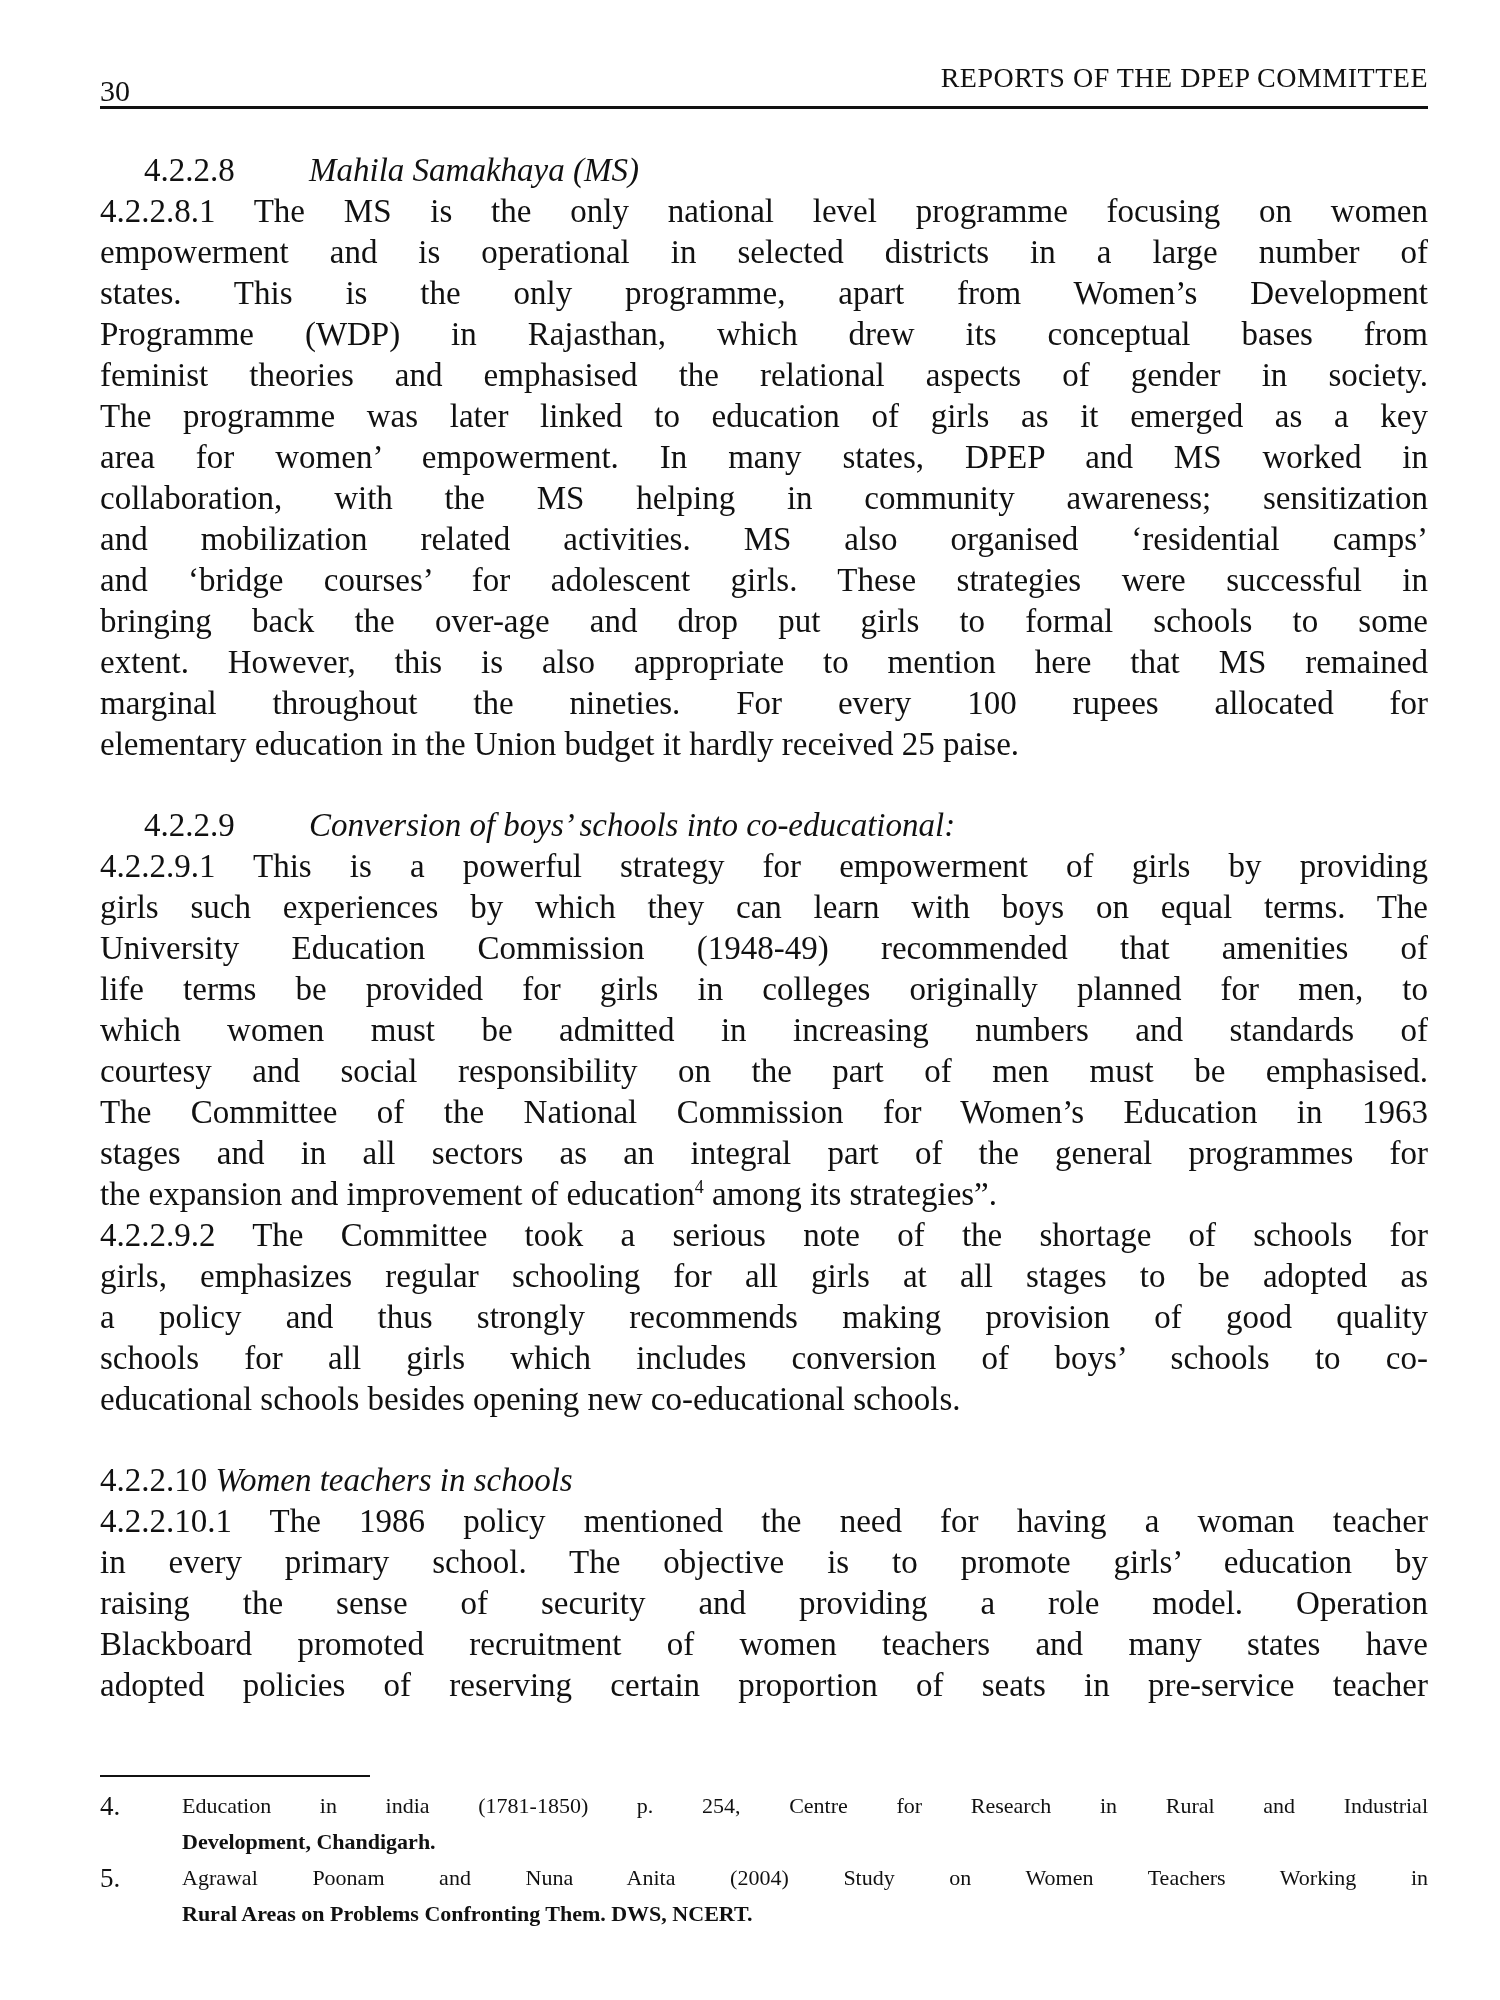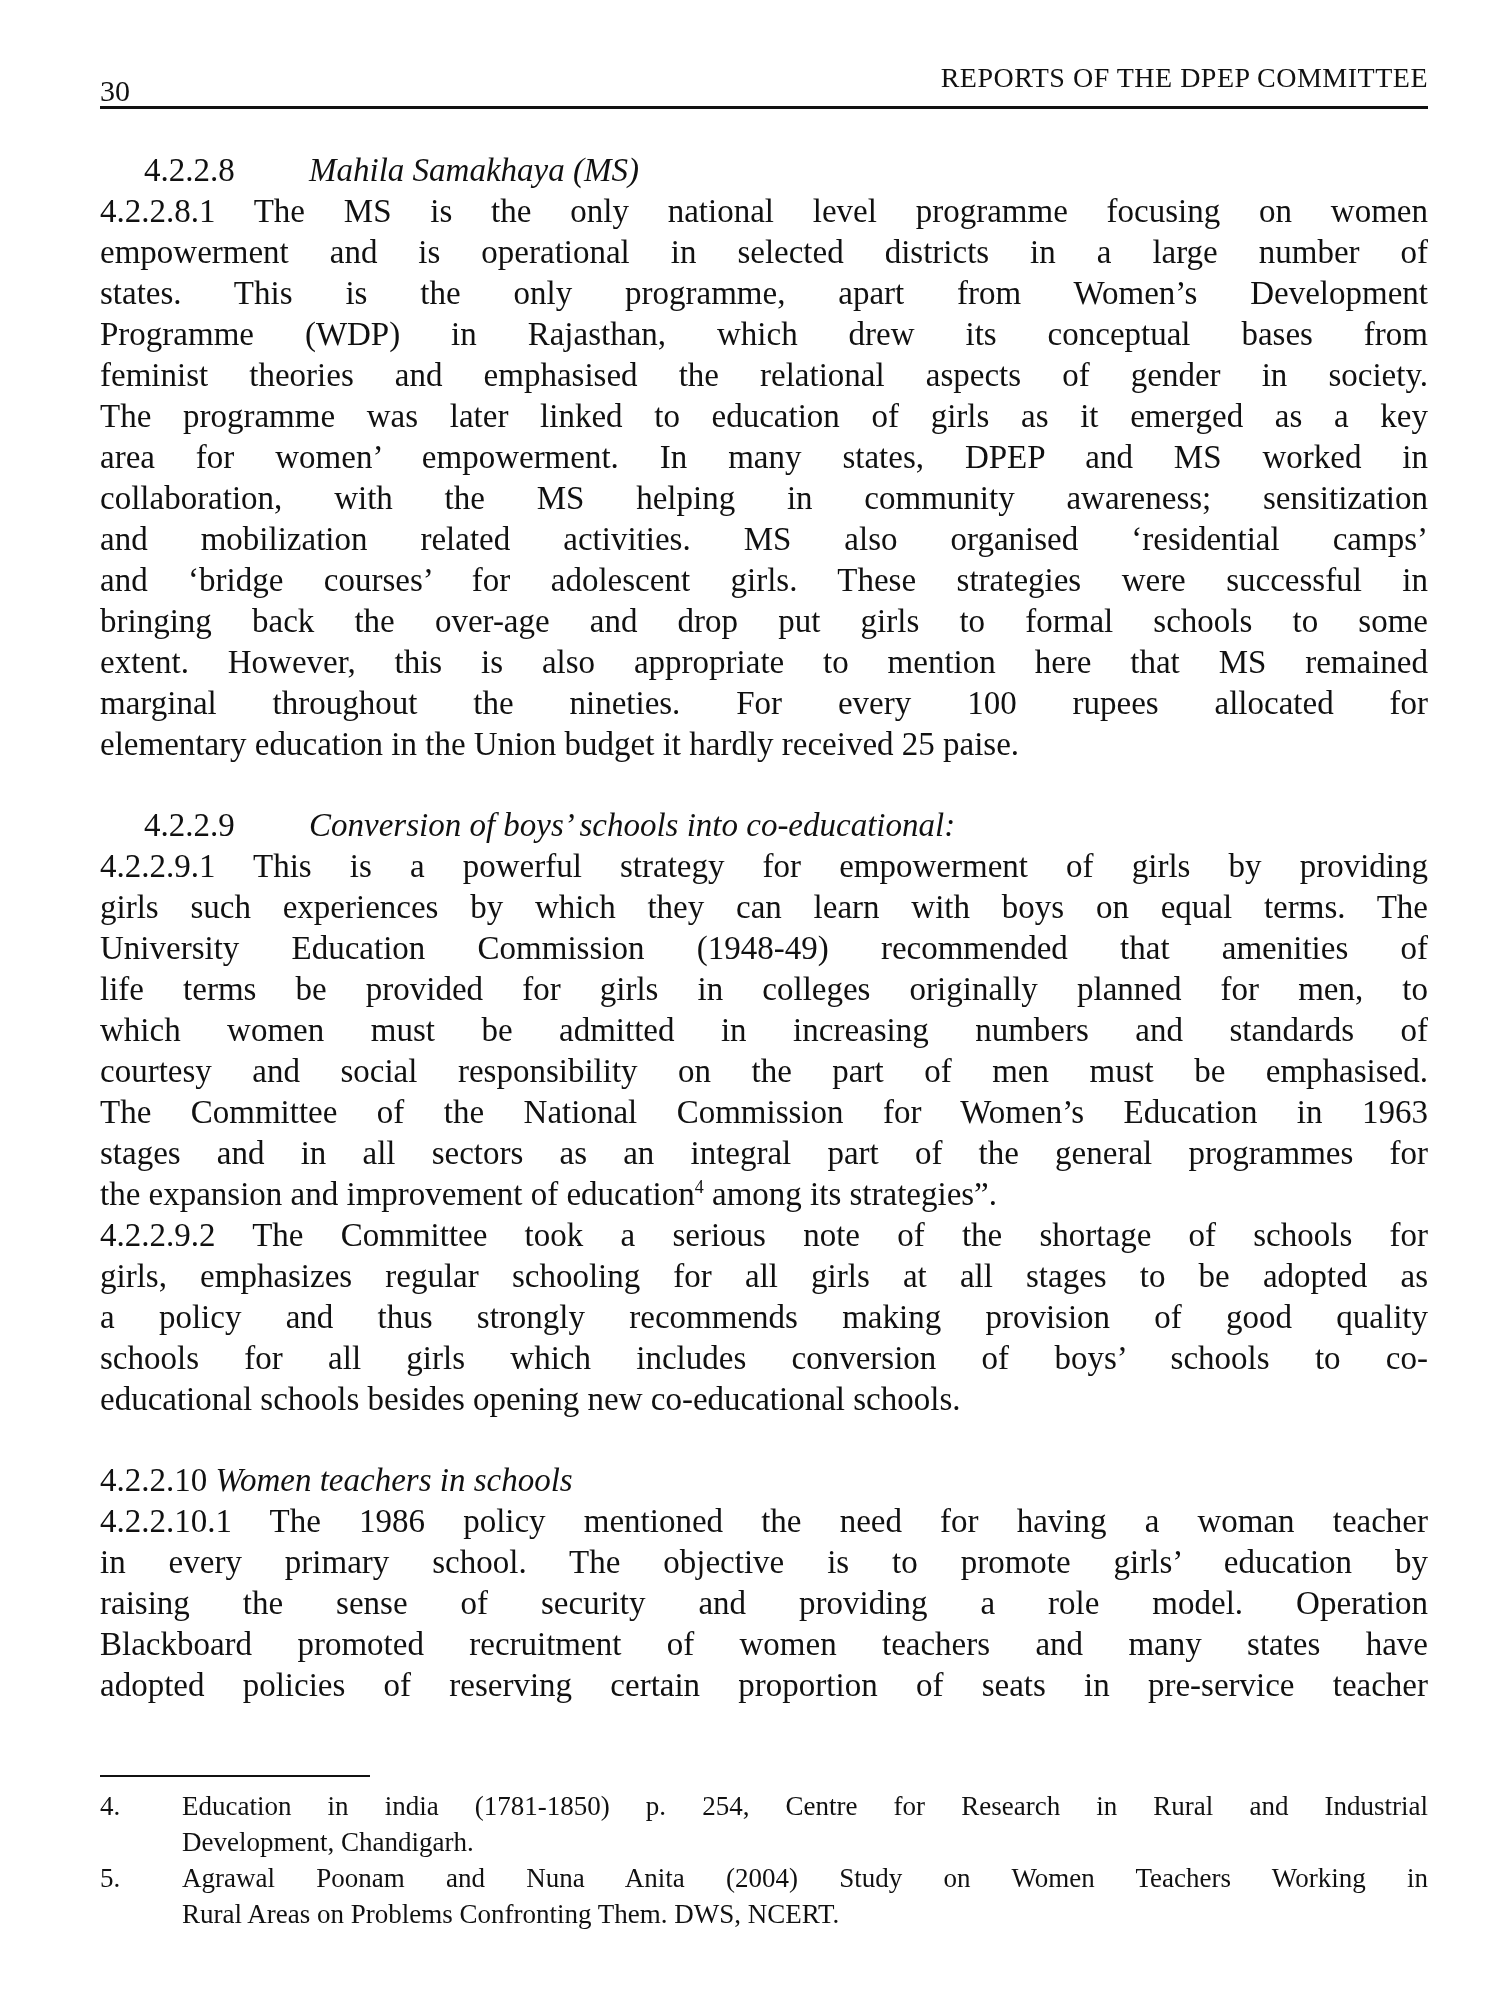--- a/index.html
+++ b/index.html
@@ -21,22 +21,22 @@
   .line.last { text-align-last: left; }
   .heading { font-size: 33px; line-height: 41px; height: 41px; white-space: nowrap; }
   .heading .num { display: inline-block; min-width: 165px; margin-left: 44px; }
   .heading .title { font-style: italic; }
   .gap { height: 40px; }
   .rule { position: absolute; left: 100px; top: 1775px; width: 270px; border-top: 2px solid #111; }
   .footnotes { position: absolute; left: 100px; top: 1788px; width: 1328px; }
   .fn { display: flex; }
   .fn .fnnum { width: 82px; flex: none; font-size: 27px; line-height: 36px; }
   .fn .fnbody { flex: 1; }
-  .fn .fline { font-size: 27px; line-height: 36px; height: 36px; white-space: nowrap; text-align: justify; text-align-last: justify; }
-  .fn .fline.last { text-align-last: left; }
+  .fn .fline { font-size: 22px; line-height: 36px; height: 36px; white-space: nowrap; text-align: justify; text-align-last: justify; }
+  .fn .fline.last { text-align-last: left; font-weight: bold; }
   sup { font-size: 18px; line-height: 0; }
 </style>
 </head>
 <body>
 
 <div class="header">
   <span class="pageno">30</span>
   <span class="running">REPORTS OF THE DPEP COMMITTEE</span>
 </div>
 

